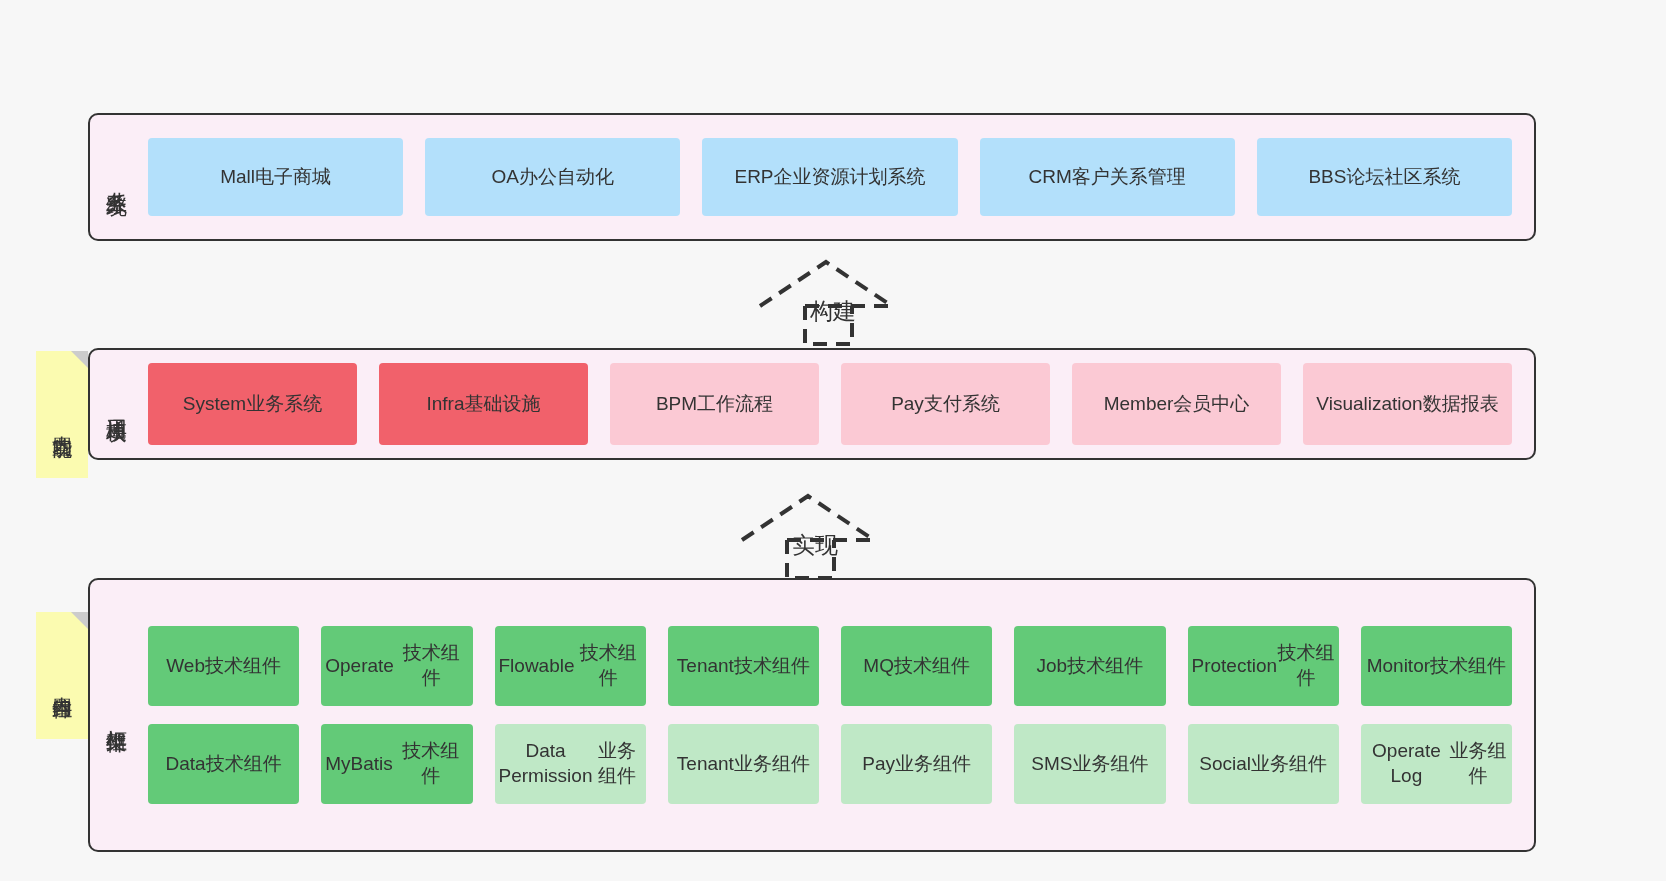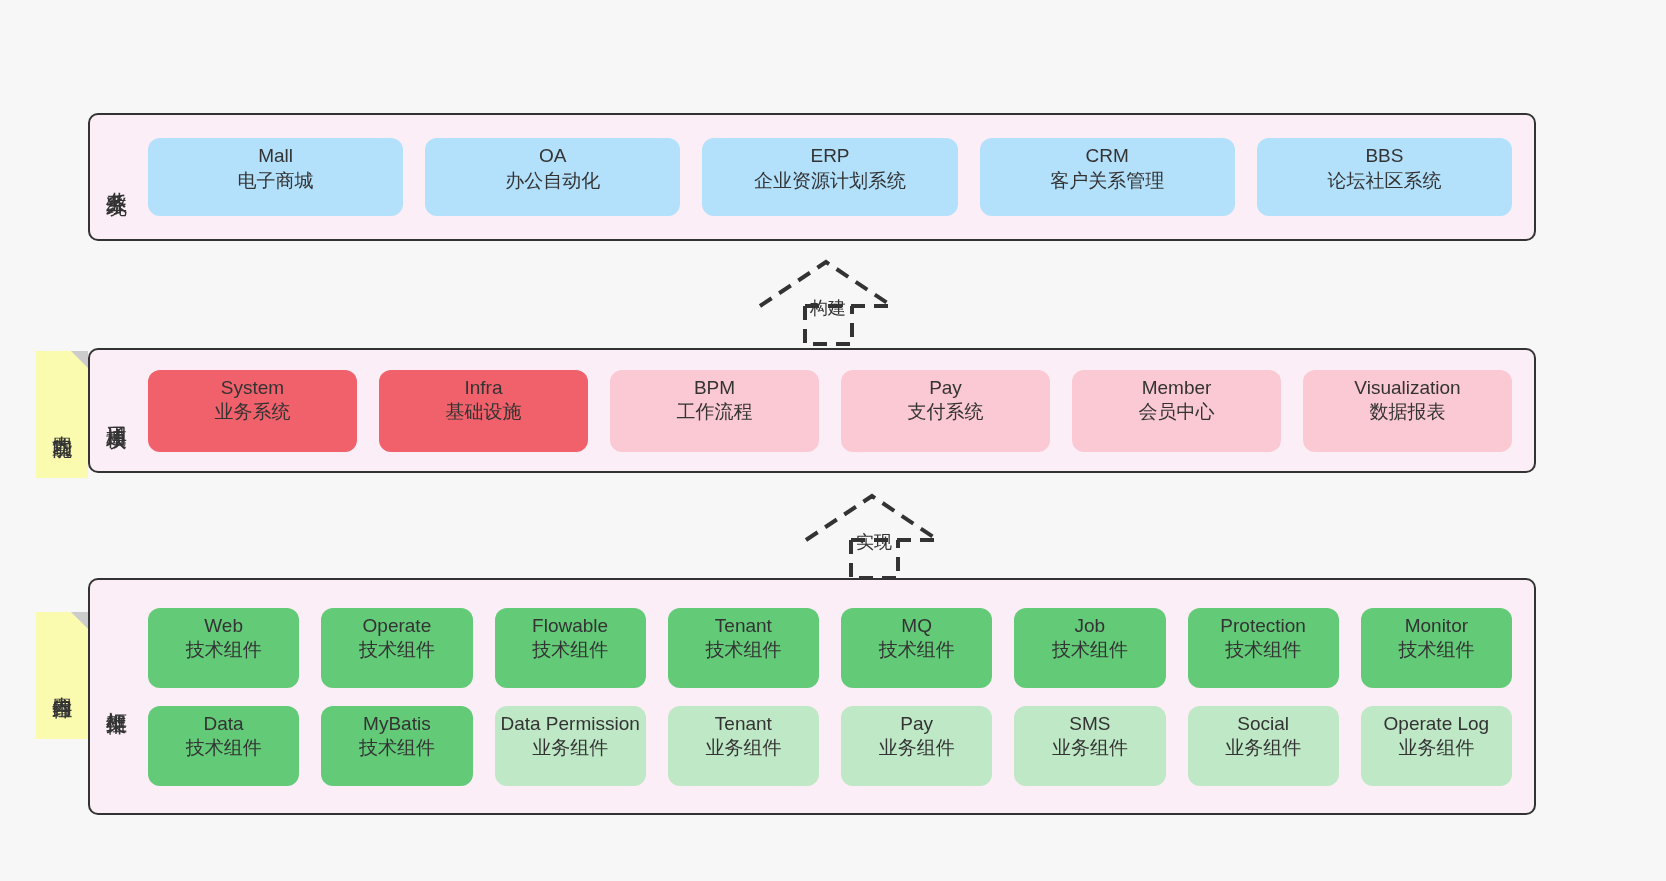--- a/index.html
+++ b/index.html
@@ -52,24 +52,25 @@
 
   .row {
     display: flex;
     gap: 22px;
     align-items: stretch;
   }
 
   
   .card {
     flex: 1 1 0;
-    border-radius: 12px;
-    display: flex;
-    flex-direction: column;
+    border-radius: 4px;
+    display: flex;
+    flex-direction: row;
     align-items: center;
+    justify-content: center;
     text-align: center;
     font-size: 19px;
     line-height: 1.30;
     color: #333333;
     padding: 6px 4px;
   }
   .card .ln { display: block; }
 
   .h-biz   { height: 78px; }
   .h-mod   { height: 82px; }
@@ -105,21 +106,21 @@
     width: 0; height: 0;
     border-top: 17px solid #cccccc;
     border-left: 17px solid transparent;
   }
 
   
   .conn { position: absolute; }
   .conn svg { display: block; overflow: visible; }
   .conn-label {
     position: absolute;
-    font-size: 18px;
+    font-size: 23px;
     color: #333333;
     background: transparent;
     white-space: nowrap;
   }
 </style>
 </head>
 <body>
 
 <div class="canvas">
 
@@ -164,21 +165,21 @@
       <path d="M 47 48 L 134 48" fill="none" stroke="#333333" stroke-width="4" stroke-dasharray="14 9"></path>
       <path d="M 47 48 L 47 86 L 94 86 L 94 48" fill="none" stroke="#333333" stroke-width="4" stroke-dasharray="14 9"></path>
     </svg>
     <span class="conn-label" style="left:52px; top:38px;">构建</span>
   </div>
 
   <div class="note" style="left:36px; top:351px; height:127px;">
     <span>内置功能</span>
   </div>
 
-  <div class="layer" style="left:88px; top:348px; width:1448px; height:125px;">
+  <div class="layer" style="left:88px; top:348px; width:1448px; height:112px;">
     <div class="layer-title">通用模块</div>
     <div class="layer-body">
       <div class="row">
 
         <div class="card h-mod c-red">
           <span class="ln">System</span>
           <span class="ln">业务系统</span>
         </div>
 
         <div class="card h-mod c-red">
@@ -203,34 +204,34 @@
 
         <div class="card h-mod c-pink">
           <span class="ln">Visualization</span>
           <span class="ln">数据报表</span>
         </div>
 
       </div>
     </div>
   </div>
 
-  <div class="conn" style="left:804px; top:492px; width:140px; height:88px;">
+  <div class="conn" style="left:740px; top:492px; width:140px; height:88px;">
     <svg width="140" height="88" viewBox="0 0 140 88">
       <path d="M 2 48 L 68 4 L 134 48" fill="none" stroke="#333333" stroke-width="4" stroke-dasharray="14 9" stroke-linecap="butt"></path>
       <path d="M 47 48 L 134 48" fill="none" stroke="#333333" stroke-width="4" stroke-dasharray="14 9"></path>
       <path d="M 47 48 L 47 86 L 94 86 L 94 48" fill="none" stroke="#333333" stroke-width="4" stroke-dasharray="14 9"></path>
     </svg>
     <span class="conn-label" style="left:52px; top:38px;">实现</span>
   </div>
 
   <div class="note" style="left:36px; top:612px; height:127px;">
     <span>内置组件</span>
   </div>
 
-  <div class="layer" style="left:88px; top:578px; width:1448px; height:237px;">
+  <div class="layer" style="left:88px; top:578px; width:1448px; height:274px;">
     <div class="layer-title">框架组件</div>
     <div class="layer-body">
 
       <div class="row">
         <div class="card h-comp c-green">
           <span class="ln">Web</span>
           <span class="ln">技术组件</span>
         </div>
         <div class="card h-comp c-green">
           <span class="ln">Operate</span>

